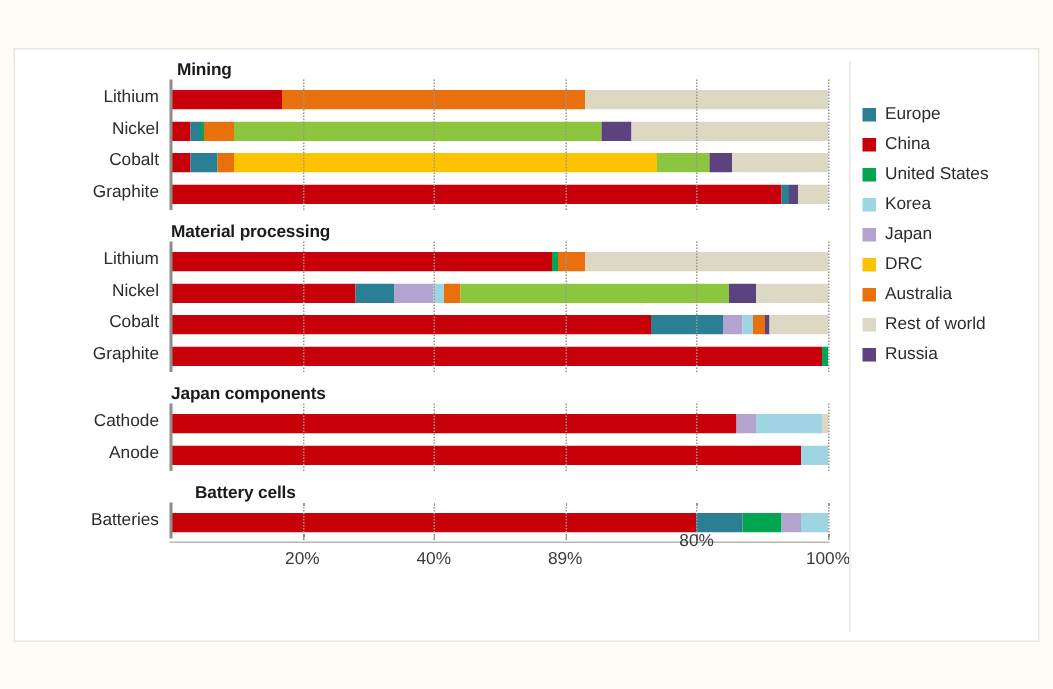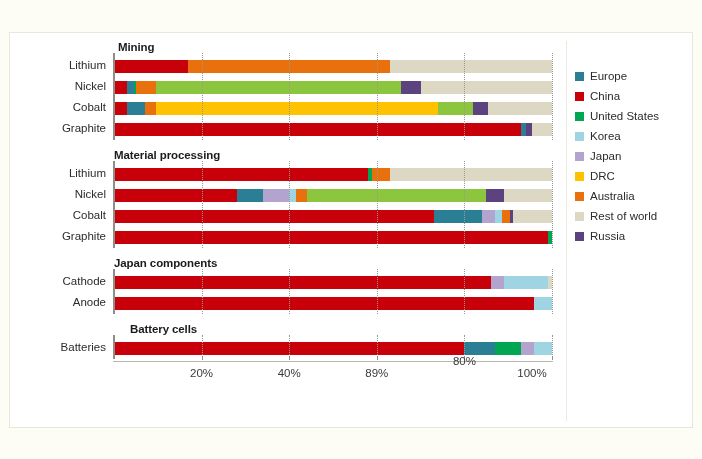--- a/index.html
+++ b/index.html
@@ -232,21 +232,21 @@
         <div class="xaxis-base" style="top: 328px;"></div>
         <div class="tickmark" style="left: 191.6px; top: 323px;"></div>
         <div class="xlabel" style="left: 166.6px; top: 334px;">20%</div>
         <div class="tickmark" style="left: 279.2px; top: 323px;"></div>
         <div class="xlabel" style="left: 254.2px; top: 334px;">40%</div>
         <div class="tickmark" style="left: 366.8px; top: 323px;"></div>
         <div class="xlabel" style="left: 341.8px; top: 334px;">89%</div>
         <div class="tickmark" style="left: 454.4px; top: 323px;"></div>
         <div class="xlabel" style="left: 429.4px; top: 322px;">80%</div>
         <div class="tickmark" style="left: 542px; top: 323px;"></div>
-        <div class="xlabel" style="left: 497px; top: 334px;">100%</div>
+        <div class="xlabel" style="left: 517px; top: 334px;">100%</div>
       </div>
   </div>
 
   <div class="vdivider"></div>
 
   <div class="legend" id="legend">
       <div class="legend-item">
         <span class="swatch" style="background: rgb(43, 127, 149);"></span>
         <span>Europe</span>
       </div>

